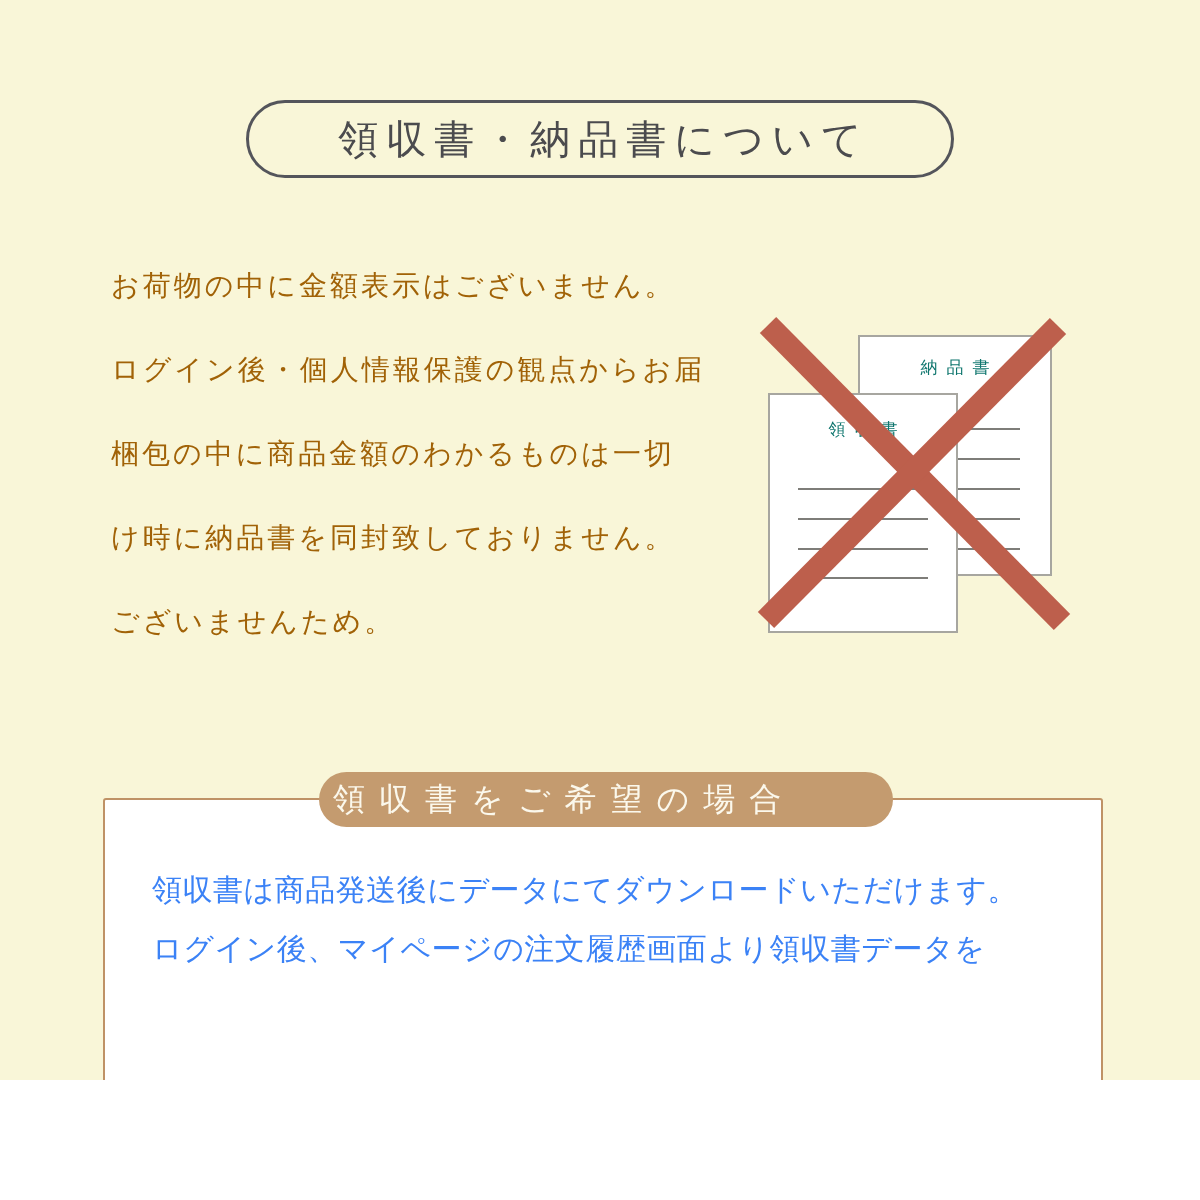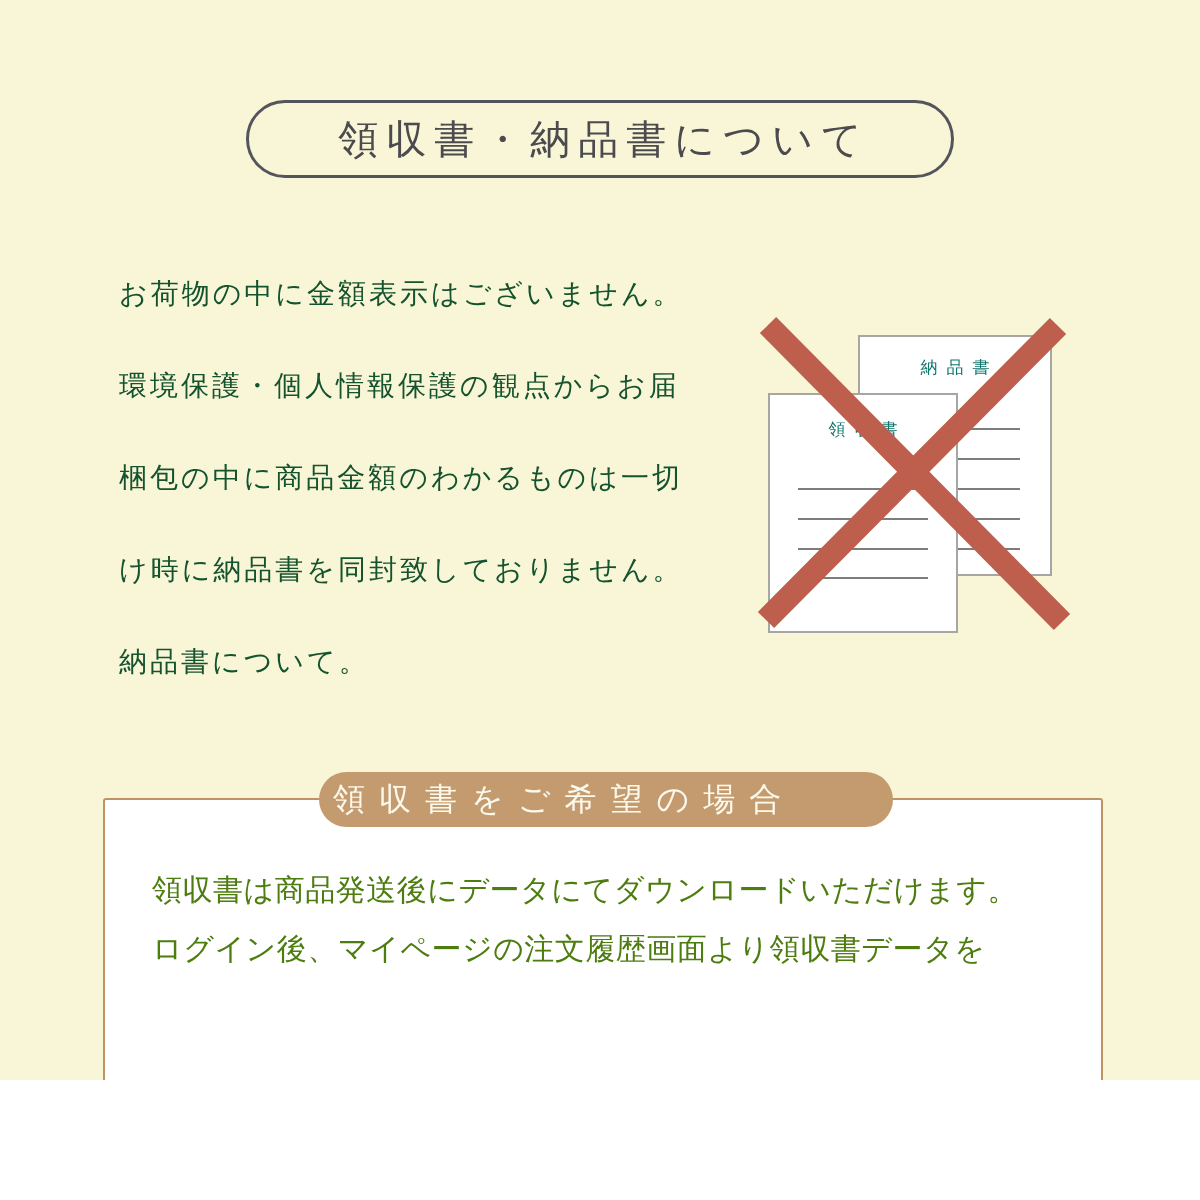--- a/index.html
+++ b/index.html
@@ -30,25 +30,25 @@
     white-space: nowrap;
   }
 
   
   .body-text {
     position: absolute;
     left: 103px; top: 240px;
     width: 660px;
   }
   .body-text p {
-    margin: 16px;
+    margin: 8px;
     line-height: 76px;
     font-size: 28px;
     letter-spacing: 3px;
-    color: #14532d;
+    color: #a16207;
     white-space: nowrap;
   }
 
   
   .doc {
     position: absolute;
     background: #FFFFFF;
     border: 2px solid #A7A6A0;
     box-sizing: border-box;
   }
@@ -104,39 +104,39 @@
   }
   .box-text {
     position: absolute;
     left: 47px; top: 60px;
   }
   .box-text p {
     margin: 0;
     line-height: 59px;
     font-size: 30px;
     letter-spacing: 0.5px;
-    color: #4d7c0f;
+    color: #3b82f6;
     white-space: nowrap;
   }
 </style>
 </head>
 <body>
 
 <div class="canvas">
 
   <div class="title-pill">
     <span class="title-text">領収書・納品書について</span>
   </div>
 
   <div class="body-text">
     <p>お荷物の中に金額表示はございません。</p>
-    <p>環境保護・個人情報保護の観点からお届</p>
+    <p>ログイン後・個人情報保護の観点からお届</p>
     <p>梱包の中に商品金額のわかるものは一切</p>
     <p>け時に納品書を同封致しておりません。</p>
-    <p>納品書について。</p>
+    <p>ございませんため。</p>
   </div>
 
   <div class="doc doc-back">
     <div class="doc-title">納品書</div>
     <div class="doc-line" style="top: 91px;"></div>
     <div class="doc-line" style="top: 121px;"></div>
     <div class="doc-line" style="top: 151px;"></div>
     <div class="doc-line" style="top: 181px;"></div>
     <div class="doc-line" style="top: 211px;"></div>
   </div>

